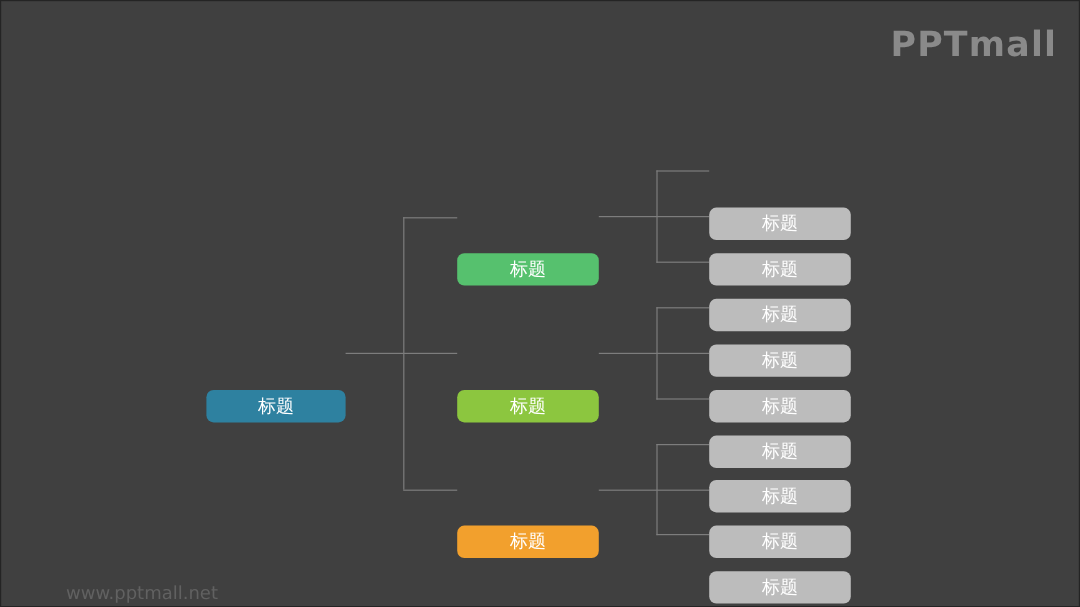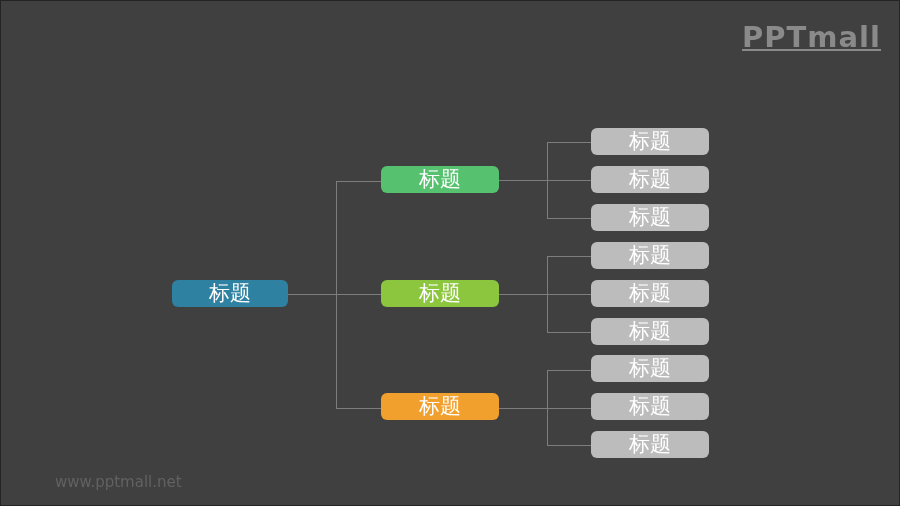--- a/index.html
+++ b/index.html
@@ -11,31 +11,32 @@
     border:1px solid #242424; overflow:hidden;
   }
   .title {
     position:absolute; top:40px; left:0; width:100%;
     text-align:center; color:var(--title_text,#f2f2f2);
     font-size:37px; font-weight:bold; letter-spacing:3px;
   }
   .logo {
     position:absolute; top:19px; right:18px;
     color:var(--logo_text,#8a8a8a);
-    font-size:29px; font-weight:bold; letter-spacing:1px;text-decoration:underline;
+    font-size:29px; font-weight:bold; letter-spacing:1px;
   }
   .watermark {
-    position:absolute; left:54px; top:472px;
+    position:absolute; left:54px; top:484px;
     color:var(--watermark_text,#616161); font-size:15px;
   }
   .node {
     position:absolute; width:118px; height:27px; border-radius:6px;
-    color:var(--node_text,#ffffff); font-size:21px;
+    color:var(--node_text,#ffffff); font-size:15px;
     display:flex; align-items:center; justify-content:center;
     line-height:1;
+    margin-top:45px;
   }
   .node.root { width:116px; background:var(--root_node,#2e81a0); }
   .node.b1 { background:var(--branch_1,#56c16e); }
   .node.b2 { background:var(--branch_2,#8cc63f); }
   .node.b3 { background:var(--branch_3,#f2a02d); }
   .node.leaf { background:var(--leaf_node,#bcbcbc); }
   .line { position:absolute; background:var(--connector,#7d7d7d); }
 </style>
 </head>
 <body>

